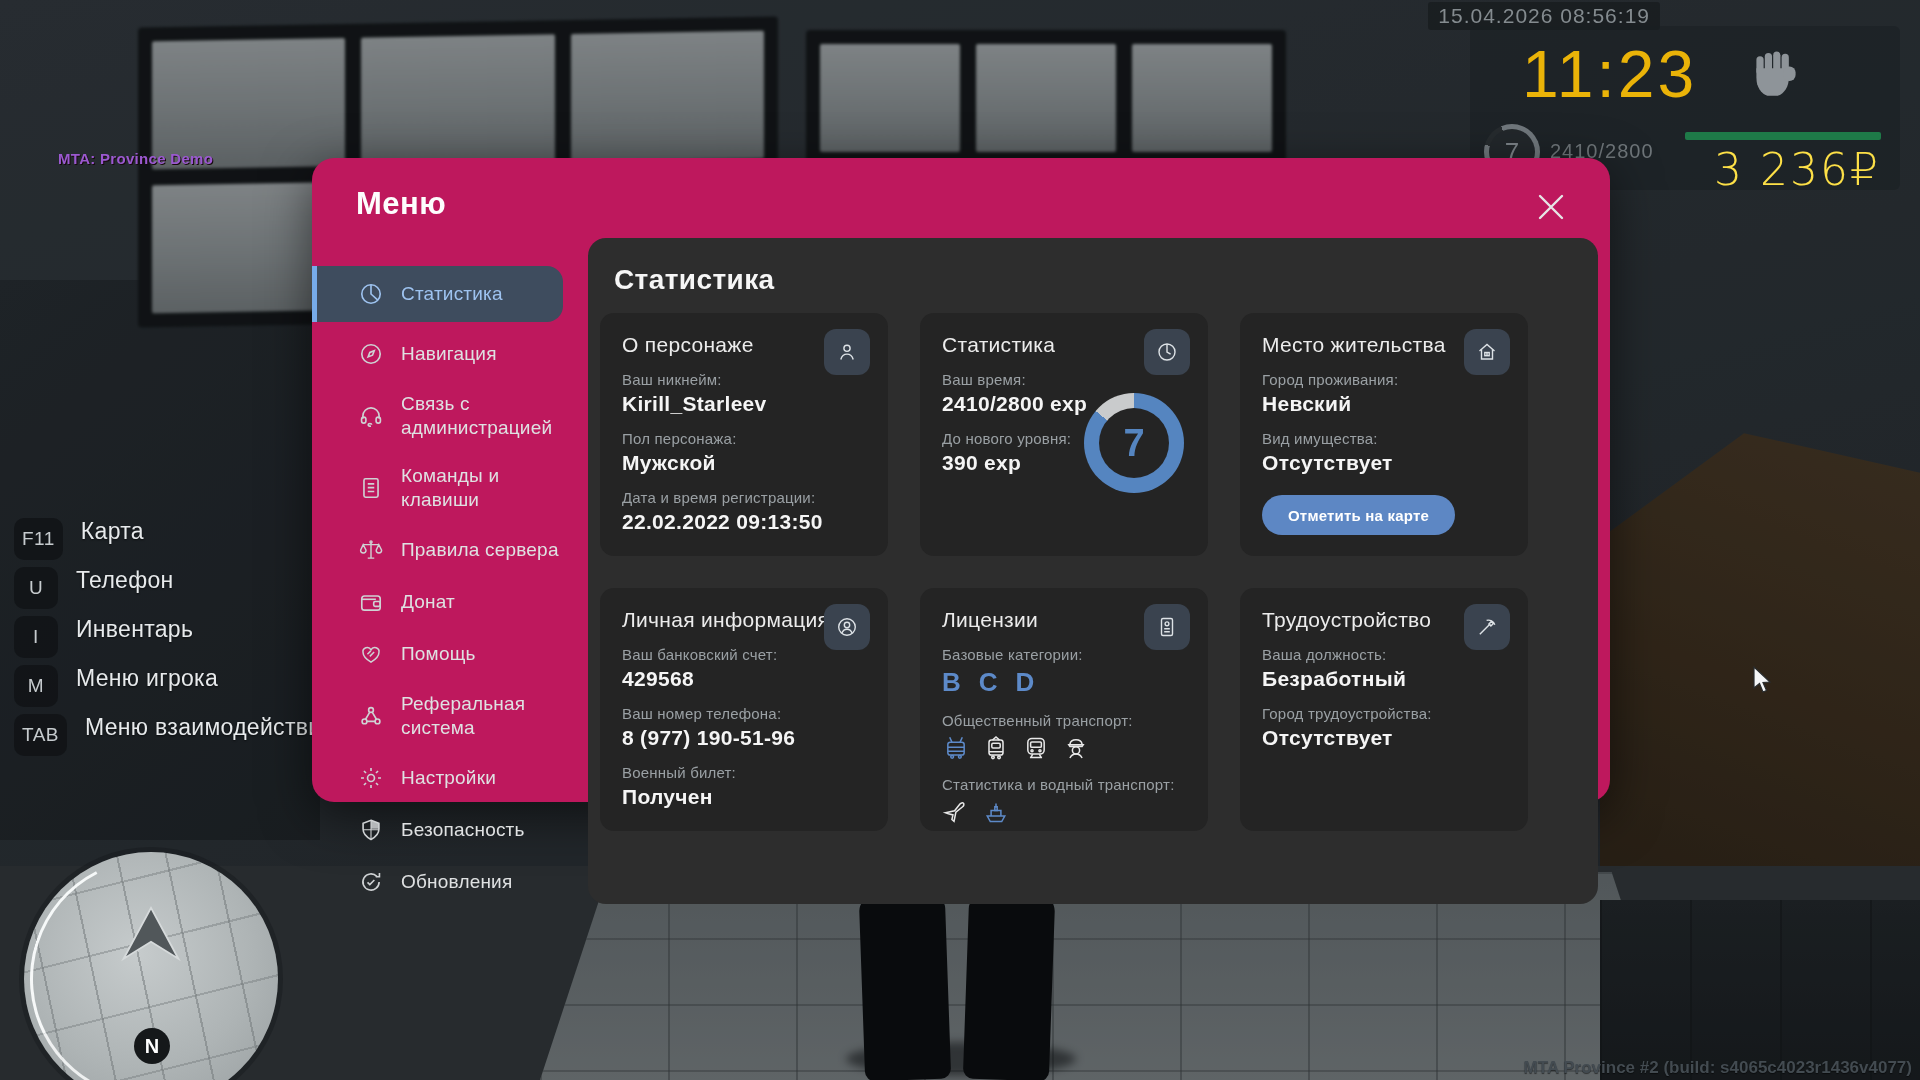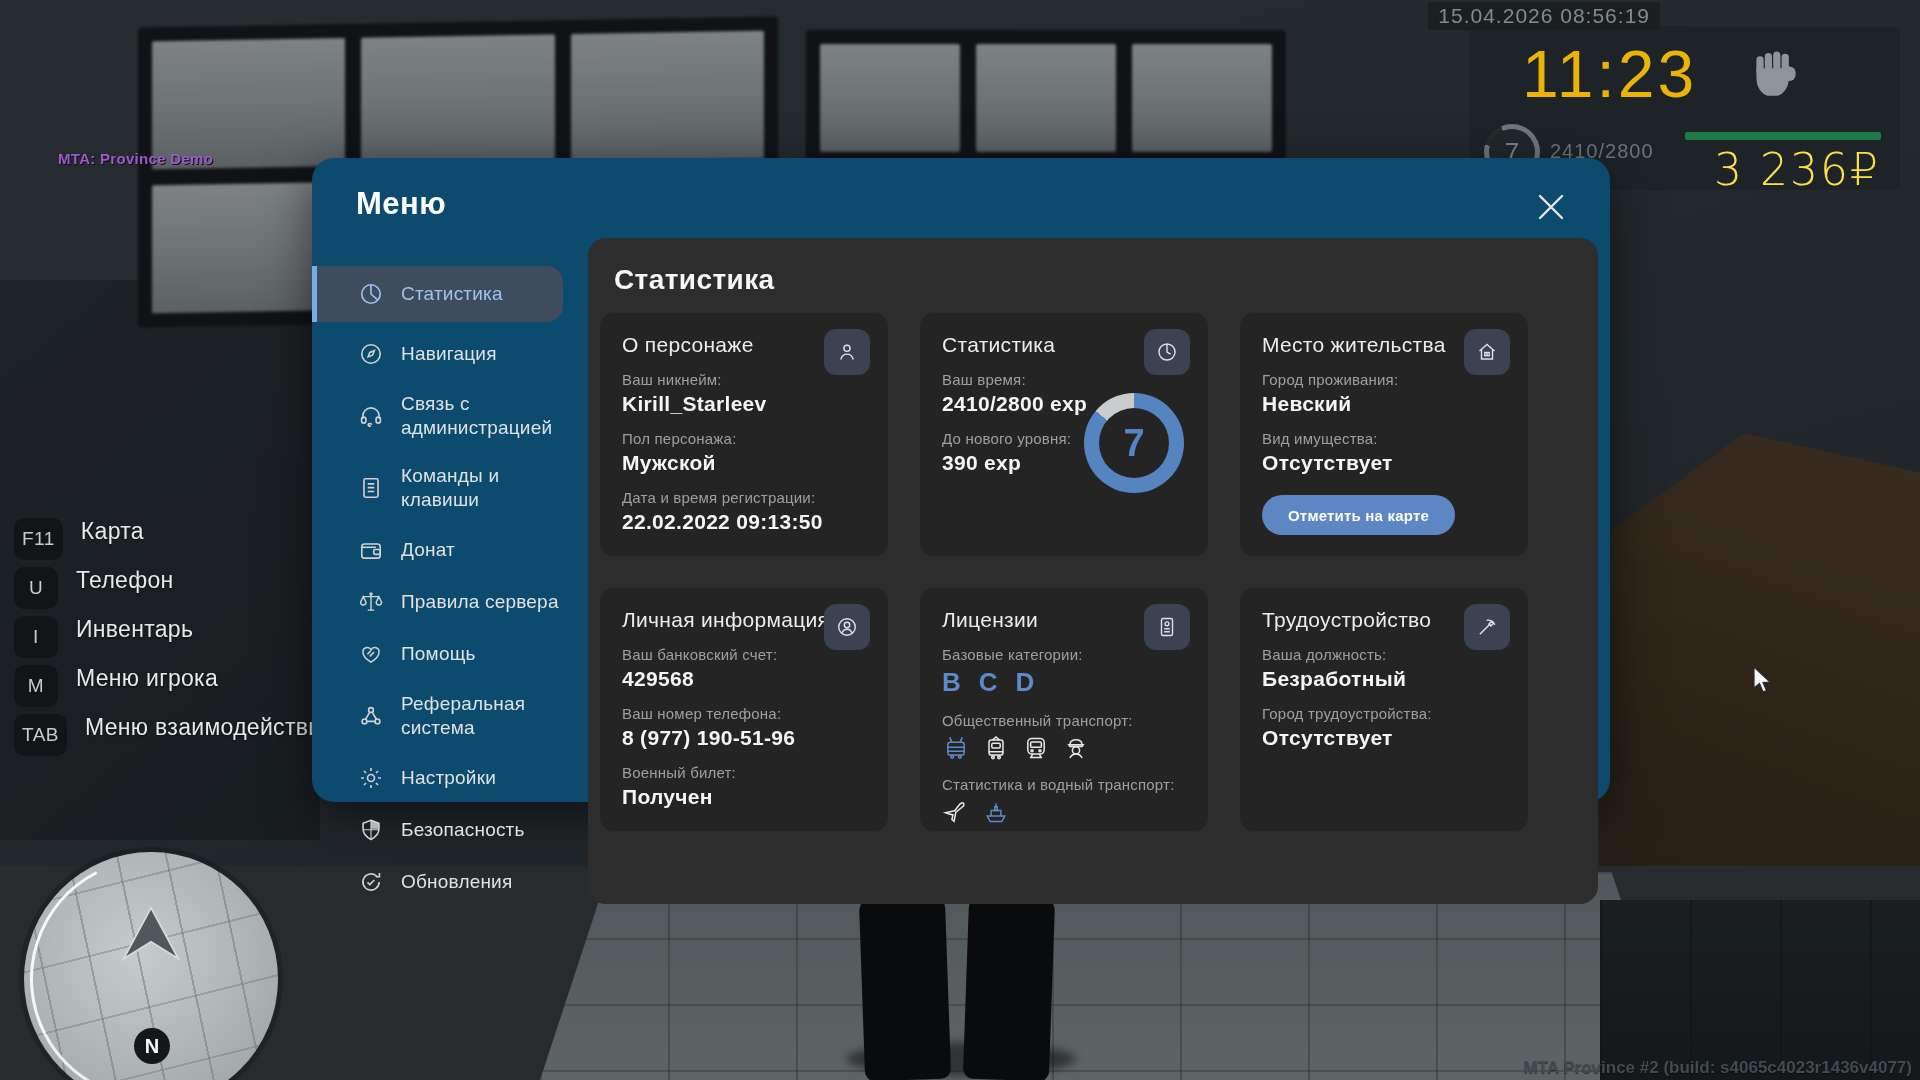--- a/index.html
+++ b/index.html
@@ -72,21 +72,21 @@
       border-left-color:rgba(250,252,252,.95);border-bottom-color:rgba(250,252,252,.85);transform:rotate(18deg);}
   .compass-arrow{position:absolute;left:94px;top:52px;width:66px;height:60px;}
   .north-badge{position:absolute;left:110px;top:176px;width:36px;height:36px;border-radius:50%;background:#15181a;
       display:flex;align-items:center;justify-content:center;font-size:20px;font-weight:bold;color:#fff;}
 
   
   .build-info{position:absolute;right:8px;bottom:2px;z-index:2;font-size:17px;font-weight:bold;color:#434b51;text-shadow:0 1px 1px rgba(0,0,0,.5);}
 
   
   .menu{position:absolute;left:312px;top:158px;width:1298px;height:644px;z-index:3;
-        background:#0c4a6e;border-radius:22px;box-shadow:0 14px 50px rgba(0,0,0,.55);}
+        background:#be185d;border-radius:22px;box-shadow:0 14px 50px rgba(0,0,0,.55);}
   .menu-title{position:absolute;left:44px;top:28px;font-size:31px;font-weight:bold;color:#fdfdfd;letter-spacing:.5px;}
   .menu-close{position:absolute;right:42px;top:32px;width:34px;height:34px;cursor:pointer;}
   .menu-close svg{display:block;}
 
   
   .sidebar{position:absolute;left:0;top:108px;width:251px;display:flex;flex-direction:column;gap:12px;}
   .side-item{position:relative;display:flex;align-items:center;gap:17px;padding-left:46px;width:251px;}
   .side-item .icn{flex:0 0 26px;width:26px;height:26px;color:#cfd2d4;}
   .side-item .lbl{font-size:19px;color:#dfe1e2;line-height:24px;letter-spacing:.2px;width:160px;}
   .si-1{height:40px;}
@@ -260,39 +260,39 @@
           <svg viewBox="0 0 24 24" width="26" height="26" fill="none" stroke="currentColor" stroke-width="1.5">
               <rect x="5.5" y="3.5" width="13" height="17" rx="1.5"></rect>
               <path d="M9 8.2h6M9 11.7h6M9 15.2h6M8 8.2h.01M8 11.7h.01M8 15.2h.01"></path>
             </svg>
         </span>
         <span class="lbl">Команды и клавиши</span>
       </div>
 
       <div class="side-item si-1">
         <span class="icn">
+          <svg viewBox="0 0 24 24" width="26" height="26" fill="none" stroke="currentColor" stroke-width="1.3">
+              <path d="M12 5v14M9 19.5h6M4.8 7h14.4"></path>
+              <circle cx="12" cy="4.6" r="1"></circle>
+              <path d="M4.8 7L2.4 12.2a2.5 2.5 0 005 0zM19.2 7l-2.4 5.2a2.5 2.5 0 005 0z"></path>
+            </svg>
+        </span>
+        <span class="lbl">Правила сервера</span>
+      </div>
+
+      <div class="side-item si-1">
+        <span class="icn">
           <svg viewBox="0 0 24 24" width="26" height="26" fill="none" stroke="currentColor" stroke-width="1.5">
               <rect x="3.5" y="6.5" width="17" height="13" rx="2.5"></rect>
               <path d="M3.5 9.5h13"></path>
               <rect x="14.5" y="11.5" width="6" height="4.5" rx="1.2"></rect>
               <path d="M17 13.7h.01"></path>
             </svg>
         </span>
         <span class="lbl">Донат</span>
-      </div>
-
-      <div class="side-item si-1">
-        <span class="icn">
-          <svg viewBox="0 0 24 24" width="26" height="26" fill="none" stroke="currentColor" stroke-width="1.3">
-              <path d="M12 5v14M9 19.5h6M4.8 7h14.4"></path>
-              <circle cx="12" cy="4.6" r="1"></circle>
-              <path d="M4.8 7L2.4 12.2a2.5 2.5 0 005 0zM19.2 7l-2.4 5.2a2.5 2.5 0 005 0z"></path>
-            </svg>
-        </span>
-        <span class="lbl">Правила сервера</span>
       </div>
 
       <div class="side-item si-1">
         <span class="icn">
           <svg viewBox="0 0 24 24" width="26" height="26" fill="none" stroke="currentColor" stroke-width="1.4">
               <path d="M12 19.5c-4.2-2.6-7.3-5.2-7.3-8.7A3.9 3.9 0 0112 8.2a3.9 3.9 0 017.3 2.6c0 3.5-3.1 6.1-7.3 8.7z"></path>
               <path d="M8.7 12.2l3.1-3.1M10.9 14.2l4-4"></path>
             </svg>
         </span>
         <span class="lbl">Помощь</span>

